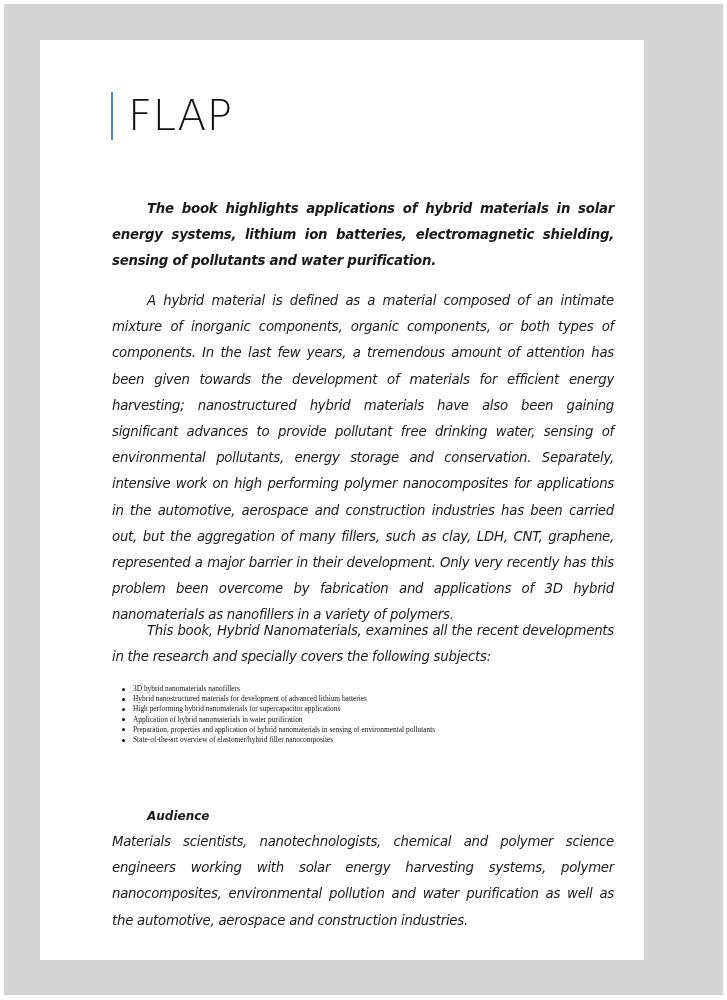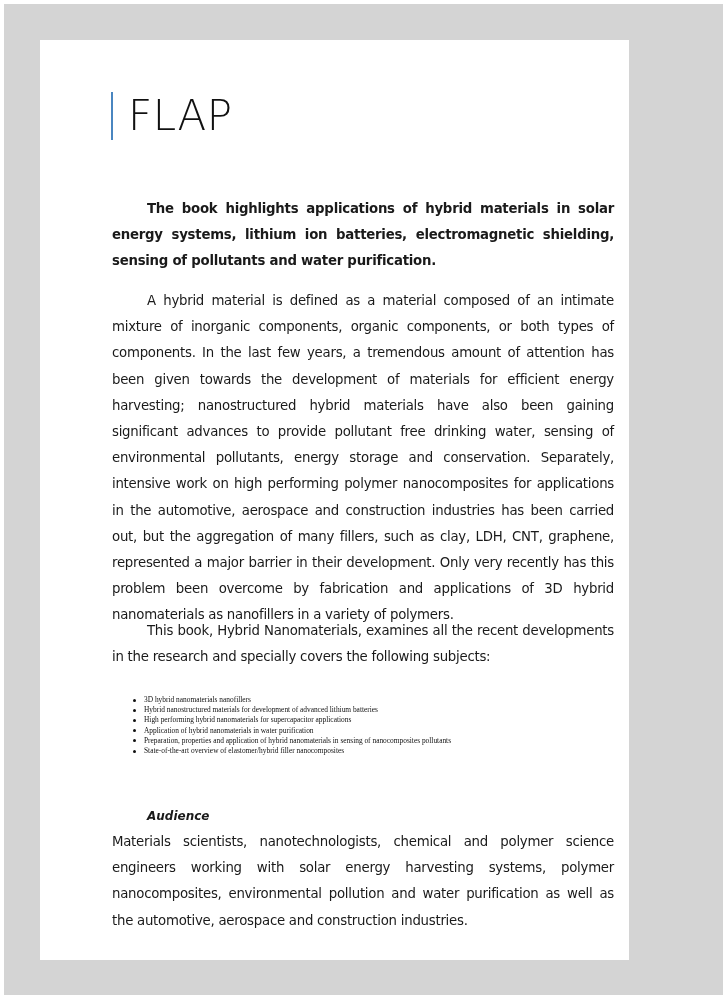--- a/index.html
+++ b/index.html
@@ -12,20 +12,21 @@
     .frame {
       position: absolute;
       left: 4px; top: 4px; width: 719px; height: 991px;
       background: #d4d4d4;
     }
     .page {
       position: absolute;
       left: 40px; top: 40px; width: 589px; height: 920px;
       background: #ffffff;
       overflow: hidden;
+      padding-left: 15px;
     }
     .title-bar {
       position: absolute;
       left: 71px; top: 52px; width: 2px; height: 48px;
       background: #4a86c0;
     }
     .title {
       position: absolute;
       left: 88px; top: 48px;
       font-family: "DejaVu Sans", sans-serif;
@@ -34,36 +35,37 @@
       line-height: 56px;
       color: #111111;
       letter-spacing: 0.5px;
       -webkit-text-stroke: 0px;
       font-stretch: condensed;
     }
     .body-text {
       position: absolute;
       left: 72px; width: 502px;
       font-family: "DejaVu Sans", sans-serif;
+      font-style: italic;
       font-size: 13.3px;
       line-height: 26.2px;
       color: #1a1a1a;
       text-align: justify;
       margin: 0;
       letter-spacing: -0.25px;
     }
     .indent { text-indent: 35px; }
     .bold { font-weight: bold; }
     .p1 { top: 156px; }
     .p2 { top: 248px; }
     .p3 { top: 578px; }
     .bullets {
       position: absolute;
       left: 72px; top: 643px;
-      margin: 12px; padding: 0 0 0 20px;
+      margin: 1px; padding: 0 0 0 20px;
       font-family: "Liberation Serif", serif;
       font-size: 7.4px;
       line-height: 10.2px;
       color: #111111;
       list-style: none;
     }
     .bullets li { position: relative; white-space: nowrap; }
     .bullets li::before {
       content: "";
       position: absolute; left: -11px; top: 3.5px;
@@ -90,19 +92,19 @@
 
   <p class="body-text indent bold p1">The book highlights applications of hybrid materials in solar energy systems, lithium ion batteries, electromagnetic shielding, sensing of pollutants and water purification.</p>
   <p class="body-text indent p2">A hybrid material is defined as a material composed of an intimate mixture of inorganic components, organic components, or both types of components. In the last few years, a tremendous amount of attention has been given towards the development of materials for efficient energy harvesting; nanostructured hybrid materials have also been gaining significant advances to provide pollutant free drinking water, sensing of environmental pollutants, energy storage and conservation. Separately, intensive work on high performing polymer nanocomposites for applications in the automotive, aerospace and construction industries has been carried out, but the aggregation of many fillers, such as clay, LDH, CNT, graphene, represented a major barrier in their development. Only very recently has this problem been overcome by fabrication and applications of 3D hybrid nanomaterials as nanofillers in a variety of polymers.</p>
   <p class="body-text indent p3">This book, Hybrid Nanomaterials, examines all the recent developments in the research and specially covers the following subjects:</p>
 
   <ul class="bullets">
     <li>3D hybrid nanomaterials nanofillers</li>
     <li>Hybrid nanostructured materials for development of advanced lithium batteries</li>
     <li>High performing hybrid nanomaterials for supercapacitor applications</li>
     <li>Application of hybrid nanomaterials in water purification</li>
-    <li>Preparation, properties and application of hybrid nanomaterials in sensing of nanocomposites pollutants</li>
+    <li>Preparation, properties and application of hybrid nanomaterials in sensing of environmental pollutants</li>
     <li>State-of-the-art overview of elastomer/hybrid filler nanocomposites</li>
   </ul>
 
   <p class="audience-heading">Audience</p>
   <p class="body-text p4">Materials scientists, nanotechnologists, chemical and polymer science engineers working with solar energy harvesting systems, polymer nanocomposites, environmental pollution and water purification as well as the automotive, aerospace and construction industries.</p>
 </div>
 
 </body></html>

